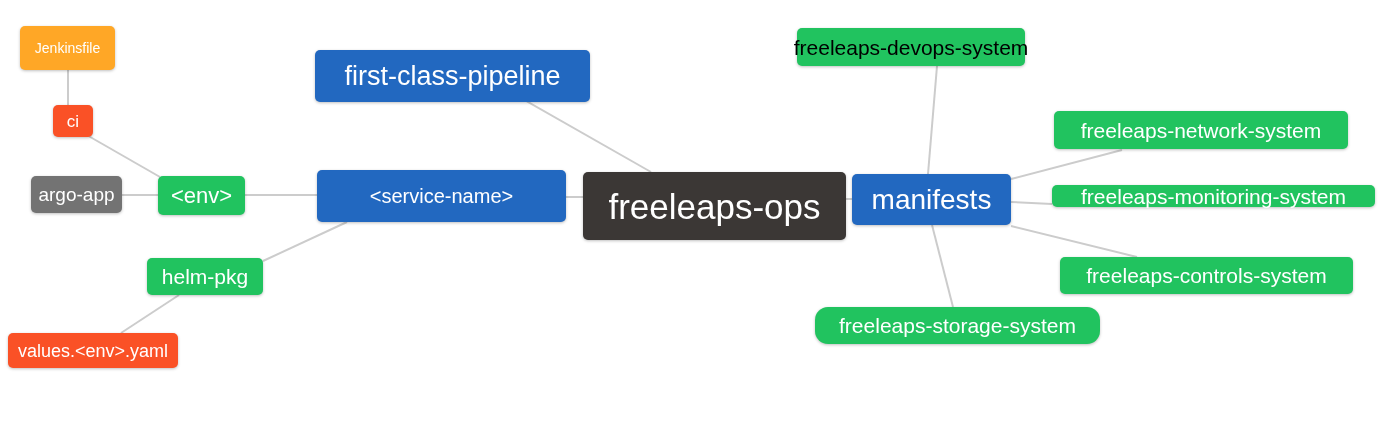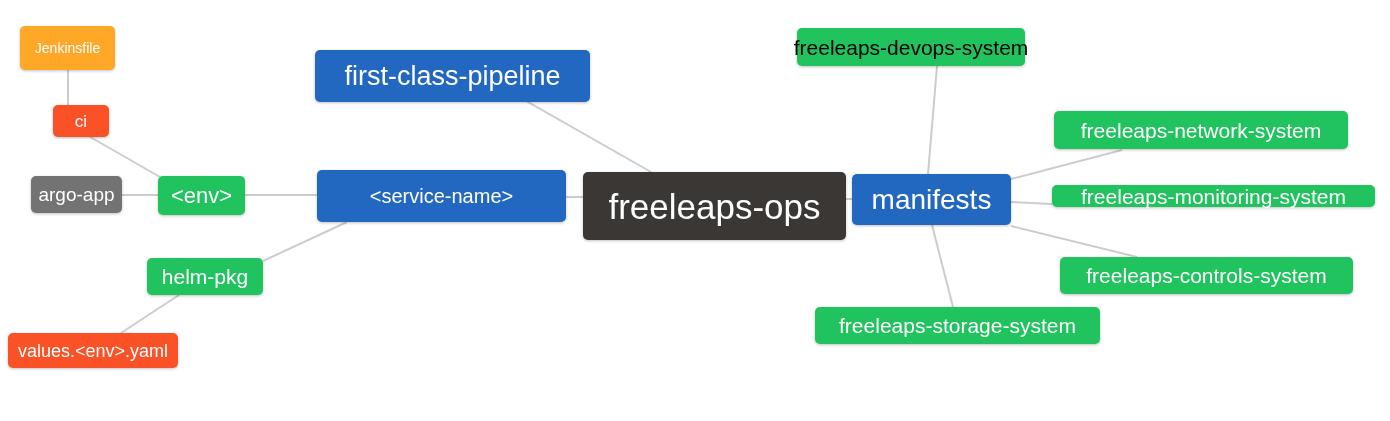--- a/index.html
+++ b/index.html
@@ -51,22 +51,22 @@
       <line x1="1011" y1="226" x2="1137" y2="257" stroke="#cccccc" stroke-width="2"></line>
       <line x1="932" y1="225" x2="953" y2="307" stroke="#cccccc" stroke-width="2"></line>
     </svg>
 
 <div class="node" style="left: 583px; top: 172px; width: 263px; height: 68px; font-size: 35px; background: rgb(59, 55, 53); color: rgb(255, 255, 255);">freeleaps-ops</div>
     <div class="node" style="left: 315px; top: 37px; width: 275px; height: 52px; font-size: 27px; background: rgb(34, 104, 192); color: rgb(255, 255, 255); margin-top: 13px;">first-class-pipeline</div>
     <div class="node" style="left: 317px; top: 170px; width: 249px; height: 52px; font-size: 20px; background: rgb(34, 104, 192); color: rgb(255, 255, 255);">&lt;service-name&gt;</div>
     <div class="node" style="left: 852px; top: 174px; width: 159px; height: 51px; font-size: 28px; background: rgb(34, 104, 192); color: rgb(255, 255, 255);">manifests</div>
     <div class="node" style="left: 158px; top: 176px; width: 87px; height: 39px; font-size: 22px; background: rgb(33, 195, 95); color: rgb(255, 255, 255);">&lt;env&gt;</div>
     <div class="node" style="left: 147px; top: 258px; width: 116px; height: 37px; font-size: 21px; background: rgb(33, 195, 95); color: rgb(255, 255, 255);">helm-pkg</div>
-    <div class="node" style="left: 53px; top: 105px; width: 56px; height: 32px; font-size: 17px; background: rgb(250, 81, 38); color: rgb(255, 255, 255);">ci</div>
+    <div class="node" style="left: 53px; top: 105px; width: 40px; height: 32px; font-size: 17px; background: rgb(250, 81, 38); color: rgb(255, 255, 255);">ci</div>
     <div class="node" style="left: 31px; top: 176px; width: 91px; height: 37px; font-size: 19px; background: #737373; color: rgb(255, 255, 255);">argo-app</div>
     <div class="node" style="left: 20px; top: 26px; width: 95px; height: 44px; font-size: 14px; background: rgb(255, 167, 38); color: rgb(255, 255, 255);">Jenkinsfile</div>
     <div class="node" style="left: 8px; top: 333px; width: 170px; height: 35px; font-size: 18px; background: rgb(250, 81, 38); color: rgb(255, 255, 255);">values.&lt;env&gt;.yaml</div>
     <div class="node" style="left: 797px; top: 28px; width: 228px; height: 38px; font-size: 21px; background: rgb(33, 195, 95); color: #000000;">freeleaps-devops-system</div>
     <div class="node" style="left: 1054px; top: 111px; width: 294px; height: 38px; font-size: 21px; background: rgb(33, 195, 95); color: rgb(255, 255, 255);">freeleaps-network-system</div>
     <div class="node" style="left: 1052px; top: 185px; width: 323px; height: 22px; font-size: 21px; background: rgb(33, 195, 95); color: rgb(255, 255, 255);">freeleaps-monitoring-system</div>
     <div class="node" style="left: 1060px; top: 257px; width: 293px; height: 37px; font-size: 21px; background: rgb(33, 195, 95); color: rgb(255, 255, 255);">freeleaps-controls-system</div>
-    <div class="node" style="left: 815px; top: 307px; width: 285px; height: 37px; font-size: 21px; background: rgb(33, 195, 95); color: rgb(255, 255, 255);">freeleaps-storage-system</div>
+    <div class="node" style="left: 815px; top: 307px; width: 285px; height: 37px; font-size: 21px; background: rgb(33, 195, 95); color: rgb(255, 255, 255); border-radius: 13px;">freeleaps-storage-system</div>
   </div>
 
 </body></html>

